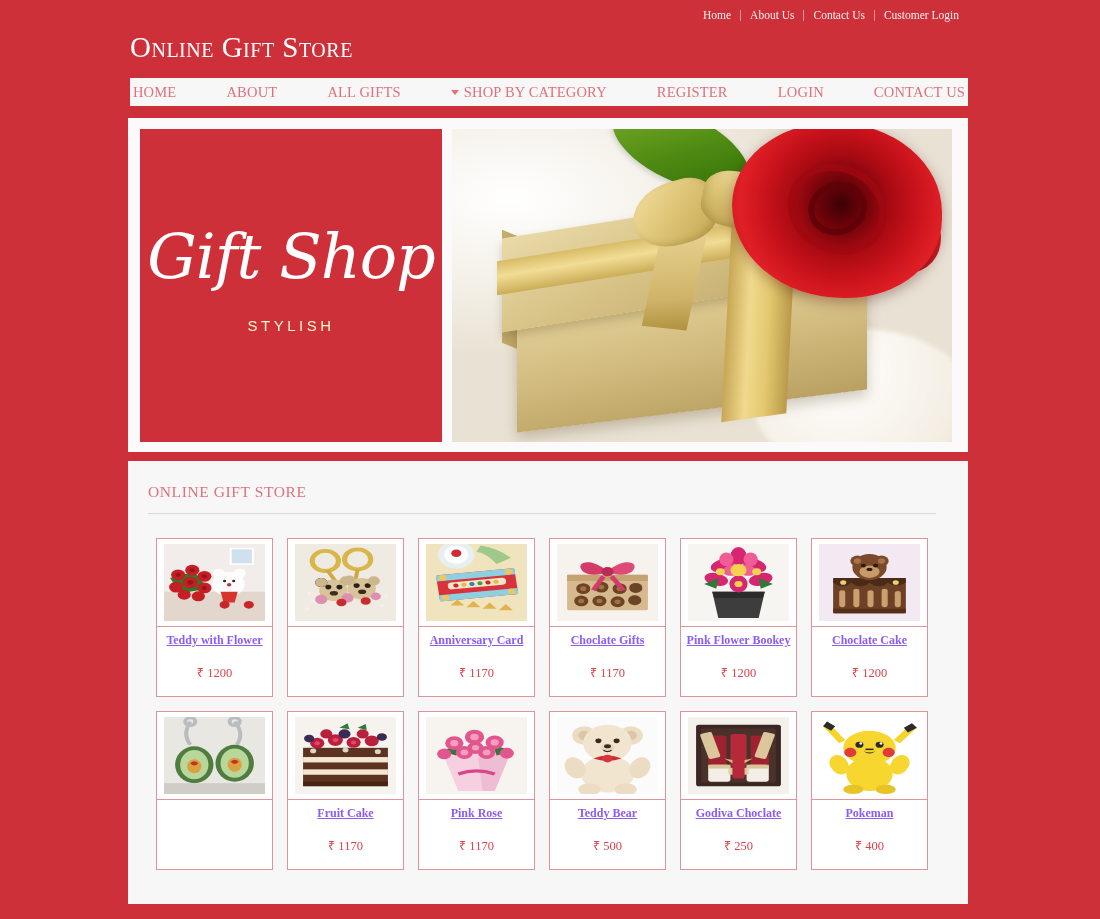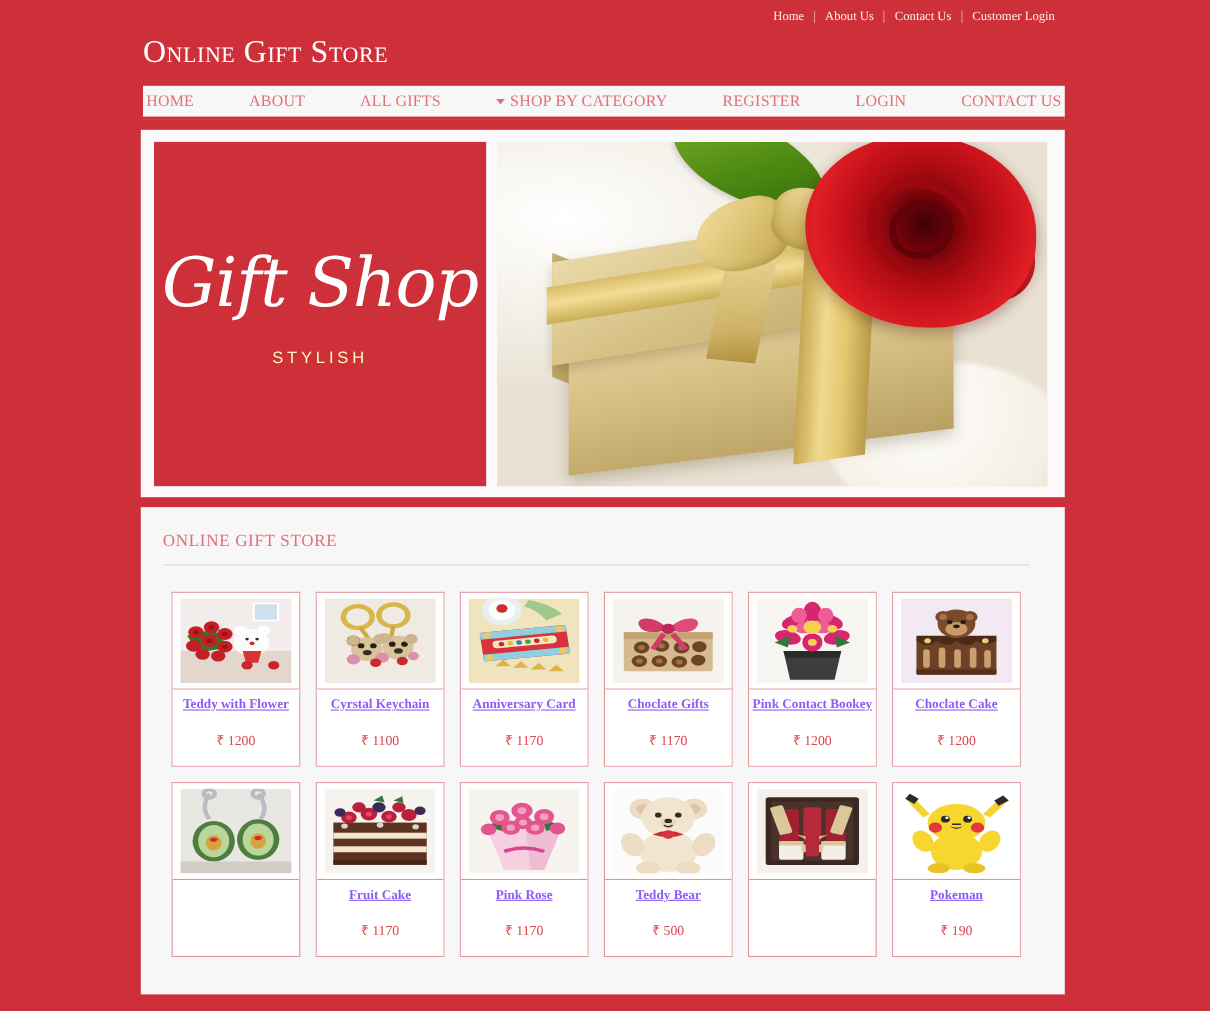--- a/index.html
+++ b/index.html
@@ -508,24 +508,20 @@
           </g>
           <g fill="#f4f1ea" opacity=".9">
             <circle cx="14" cy="64" r="2"></circle>
               <circle cx="18" cy="74" r="2"></circle>
               <circle cx="12" cy="84" r="2"></circle>
             <circle cx="86" cy="80" r="2"></circle>
               <circle cx="90" cy="68" r="2"></circle>
           </g>
         </svg>
       </div>
-      <div class="product-meta">
-        <a class="product-name" href="#">Cyrstal Keychain</a>
-        <span class="product-price">₹ 1100</span>
-      </div>
     </div>
 
     <div class="product-card">
       <div class="product-imgwrap">
         <svg class="product-img" viewBox="0 0 100 100" preserveAspectRatio="none">
           <rect width="100" height="100" fill="#f0e4bf"></rect>
           <circle cx="30" cy="14" r="18" fill="#e9eef0"></circle>
           <circle cx="30" cy="14" r="12" fill="#fbfcfc"></circle>
           <circle cx="30" cy="12" r="5" fill="#cf2b33"></circle>
           <path d="M54 2 Q72 6 84 18 L70 26 Q60 12 50 10 Z" fill="#9fc88b"></path>
@@ -622,21 +618,21 @@
           <circle cx="32" cy="36" r="4.5" fill="#f6d14f"></circle>
           <circle cx="68" cy="36" r="4.5" fill="#f6d14f"></circle>
           <circle cx="50" cy="52" r="4" fill="#f6d14f"></circle>
           <g fill="#2f7a3a">
             <path d="M16 52 L30 44 L28 58 Z"></path>
               <path d="M84 52 L70 44 L72 58 Z"></path>
           </g>
         </svg>
       </div>
       <div class="product-meta">
-        <a class="product-name" href="#">Pink Contact Bookey</a>
+        <a class="product-name" href="#">Pink Flower Bookey</a>
         <span class="product-price">₹ 1200</span>
       </div>
     </div>
 
     <div class="product-card">
       <div class="product-imgwrap">
         <svg class="product-img" viewBox="0 0 100 100" preserveAspectRatio="none">
           <rect width="100" height="100" fill="#f2e9f2"></rect>
           <rect x="14" y="46" width="72" height="44" rx="3" fill="#6d4126"></rect>
           <path d="M14 50 q10 10 18 0 q10 10 18 0 q10 10 18 0 q8 8 18 0 l0 -6 l-72 0 z" fill="#4b2a16"></path>
@@ -820,20 +816,24 @@
           <rect x="20" y="62" width="22" height="5" fill="#d9c79a"></rect>
           <rect x="58" y="62" width="22" height="5" fill="#d9c79a"></rect>
           <g fill="#e0cfa2" opacity=".95">
             <rect x="16" y="20" width="12" height="34" rx="2" transform="rotate(-16 22 37)"></rect>
             <rect x="70" y="20" width="12" height="34" rx="2" transform="rotate(16 76 37)"></rect>
             <rect x="40" y="66" width="20" height="9" rx="2"></rect>
           </g>
           <rect x="44" y="60" width="12" height="20" rx="2" fill="#b5293a"></rect>
           <path d="M44 60 l-8 -6 l8 2 z M56 60 l8 -6 l-8 2 z" fill="#d8b76f"></path>
         </svg>
+      </div>
+      <div class="product-meta">
+        <a class="product-name" href="#">Godiva Choclate</a>
+        <span class="product-price">₹ 250</span>
       </div>
     </div>
 
     <div class="product-card">
       <div class="product-imgwrap">
         <svg class="product-img" viewBox="0 0 100 100" preserveAspectRatio="none">
           <rect width="100" height="100" fill="#ffffff"></rect>
           <path d="M26 30 L8 6 L4 12 L20 34 Z" fill="#f6d32d"></path>
           <path d="M8 6 L4 12 L12 18 L16 12 Z" fill="#2b2b2b"></path>
           <path d="M74 30 L92 8 L97 14 L80 34 Z" fill="#f6d32d"></path>
@@ -849,18 +849,18 @@
           <circle cx="41.4" cy="34.4" r="1.5" fill="#ffffff"></circle>
             <circle cx="61.4" cy="34.4" r="1.5" fill="#ffffff"></circle>
           <circle cx="31" cy="46" r="6" fill="#e03a3a"></circle>
             <circle cx="69" cy="46" r="6" fill="#e03a3a"></circle>
           <path d="M44 44 q6 7 12 0 q-6 4 -12 0 z" fill="#2b2b2b"></path>
           <path d="M46 42 h8" stroke="#2b2b2b" stroke-width="2"></path>
         </svg>
       </div>
       <div class="product-meta">
         <a class="product-name" href="#">Pokeman</a>
-        <span class="product-price">₹ 190</span>
+        <span class="product-price">₹ 400</span>
       </div>
     </div>
 
   </div>
 </div>
 
 </body></html>

